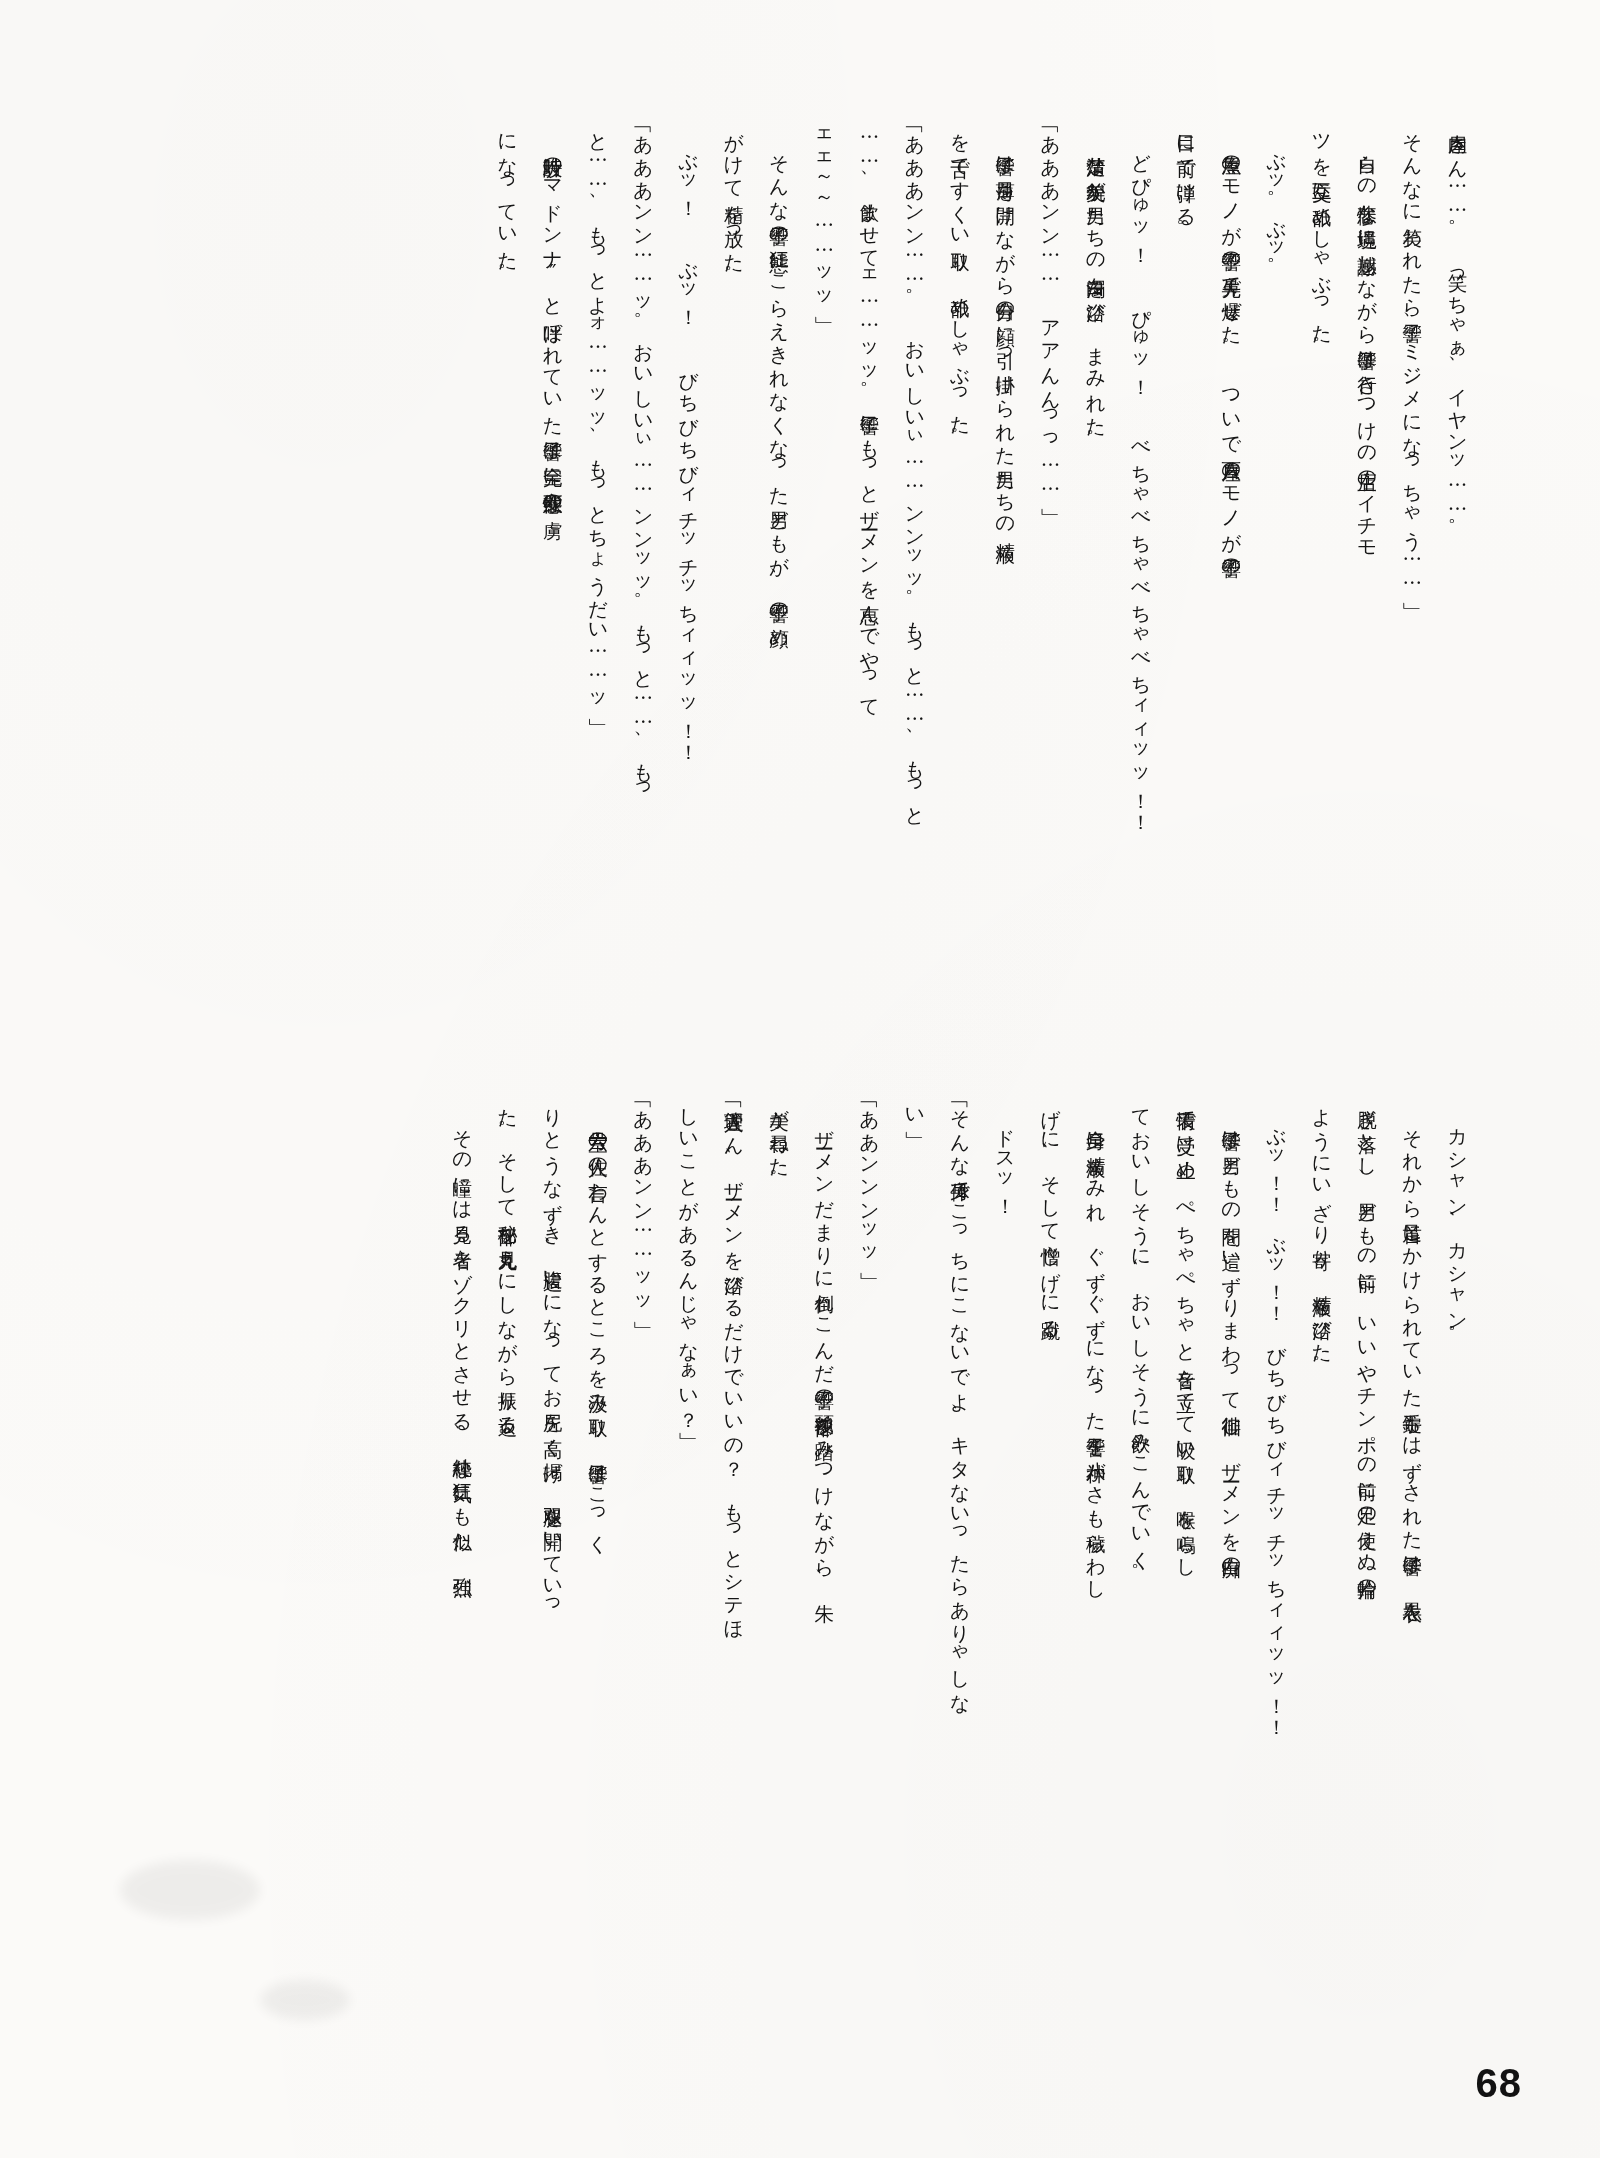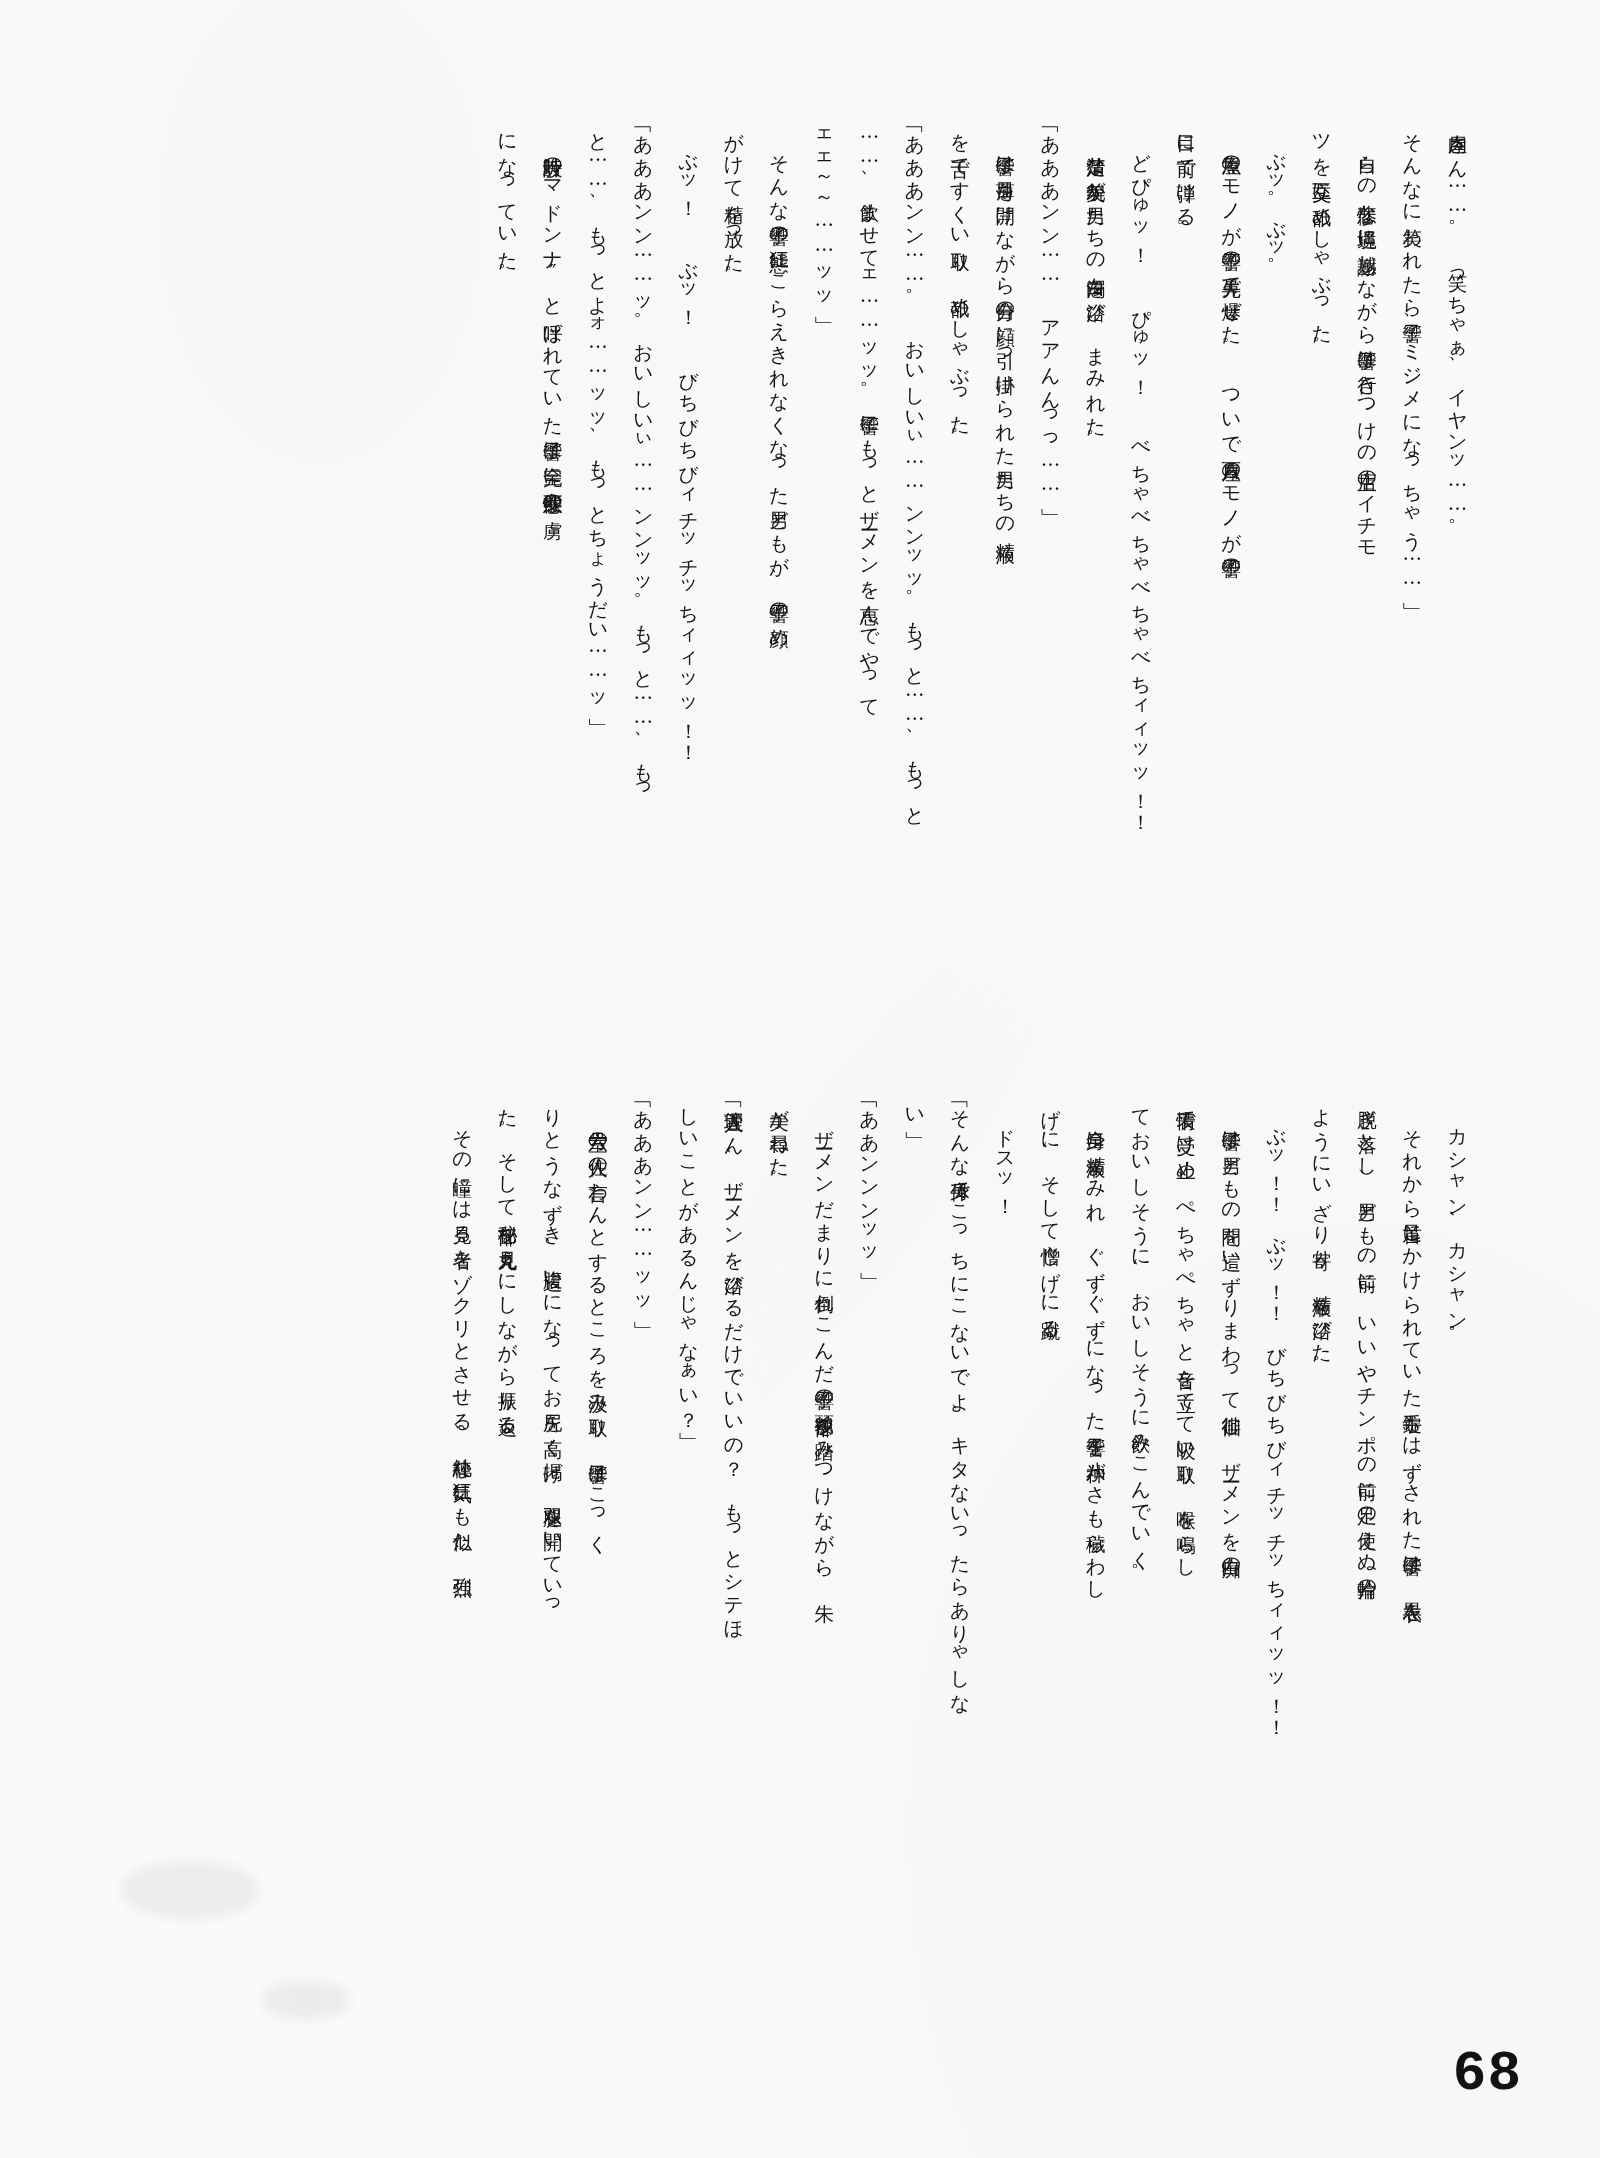--- a/index.html
+++ b/index.html
@@ -53,23 +53,23 @@
 
   .text-block p {
     margin: 0;
     padding: 0;
   }
 
   .page-number {
     position: absolute;
     right: 78px;
     bottom: 52px;
-    font-family: Liberation Mono, monospace;
+    font-family: Liberation Sans, sans-serif;
     font-weight: bold;
-    font-size: 56px;
+    font-size: 40px;
     color: #121212;
     letter-spacing: 1px;
   }
 
   
   .smudge {
     position: absolute;
     pointer-events: none;
     opacity: 0.05;
     background: #000;

